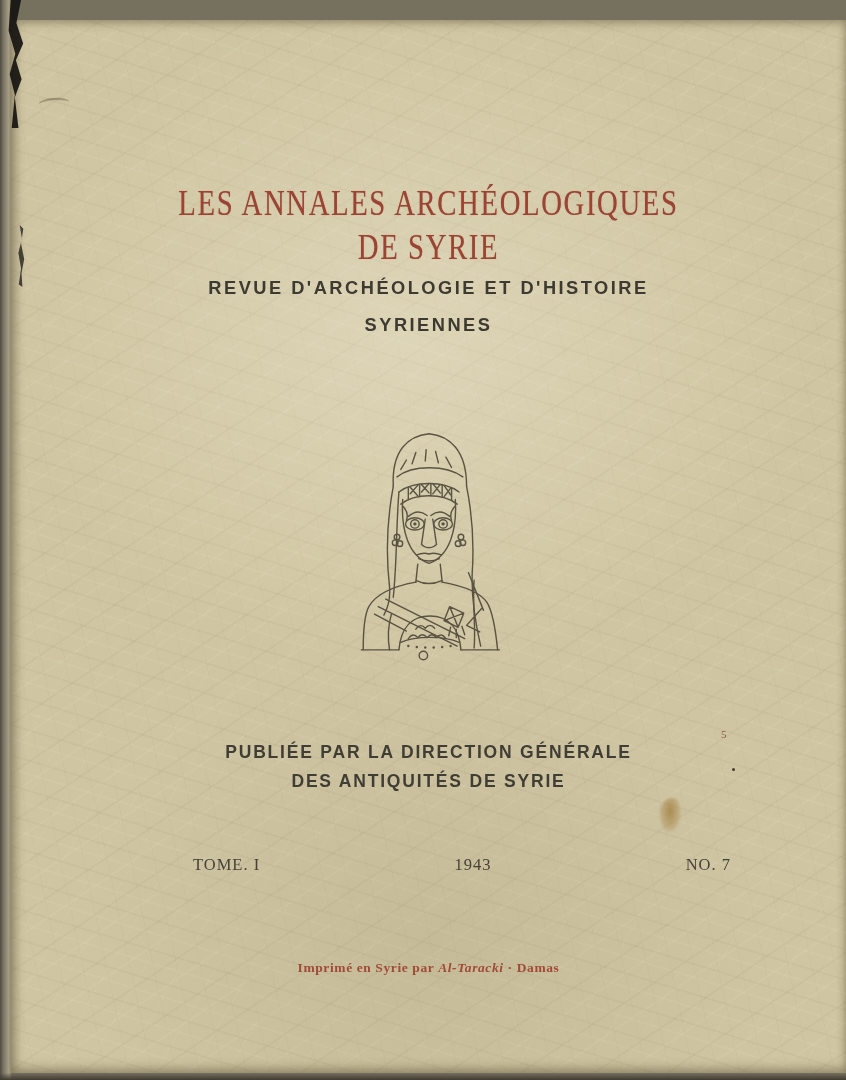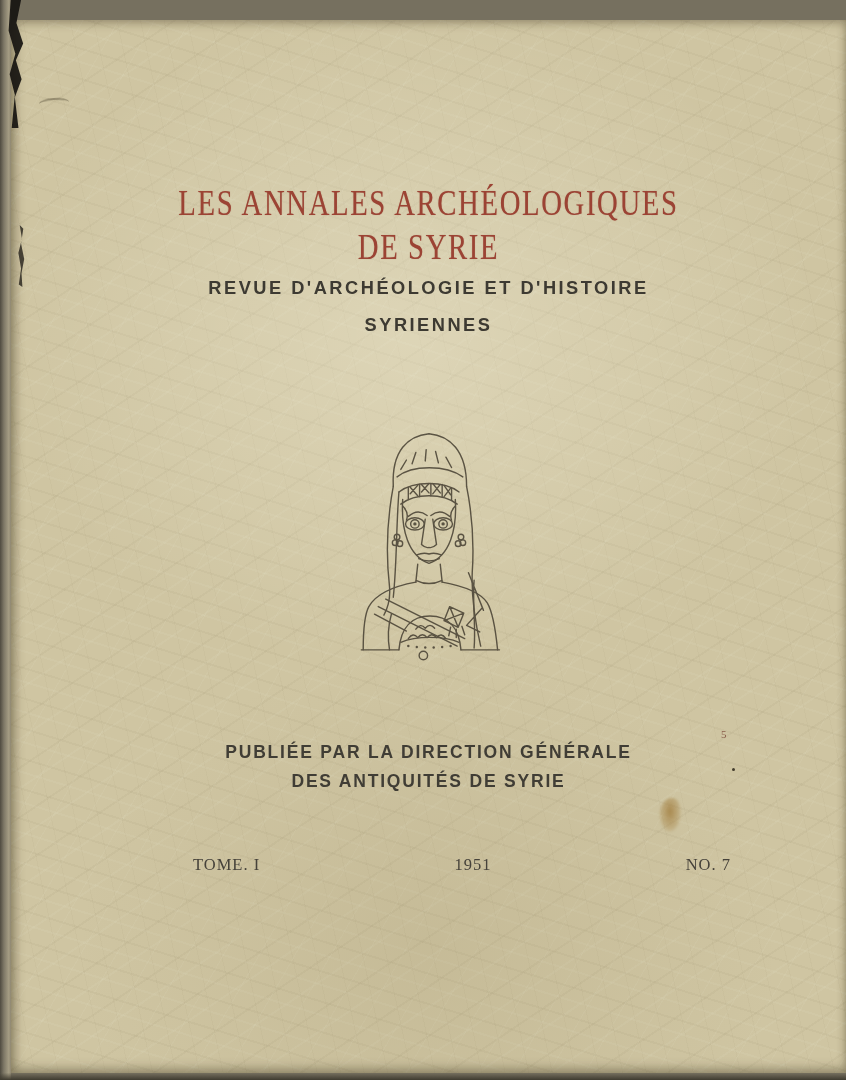--- a/index.html
+++ b/index.html
@@ -168,24 +168,27 @@
         <circle class="filled" cx="133" cy="248" r="1.3"></circle>
       <circle cx="104" cy="258" r="4.5"></circle>
     </svg>
   </div>
 
   <div id="publisher1" class="centered publisher-line">PUBLIÉE PAR LA DIRECTION GÉNÉRALE</div>
   <div id="publisher2" class="centered publisher-line">DES ANTIQUITÉS DE SYRIE</div>
 
   <div class="issue-row">
     <span>TOME. I</span>
-    <span>1951</span>
+    <span>1943</span>
     <span>NO. 7</span>
   </div>
 
+  <div class="imprint">
+    <span>Imprimé en Syrie par </span><span class="printer-name">Al-Taracki</span><span> · Damas</span>
+  </div>
 
   <div class="mark-five">5</div>
   <div class="stain-main"></div>
   <div class="speck"></div>
   <div class="pencil-scribble"></div>
 </div>
 
 <div class="spine"></div>
 <div class="crack-top"></div>
 <div class="crack-low"></div>

